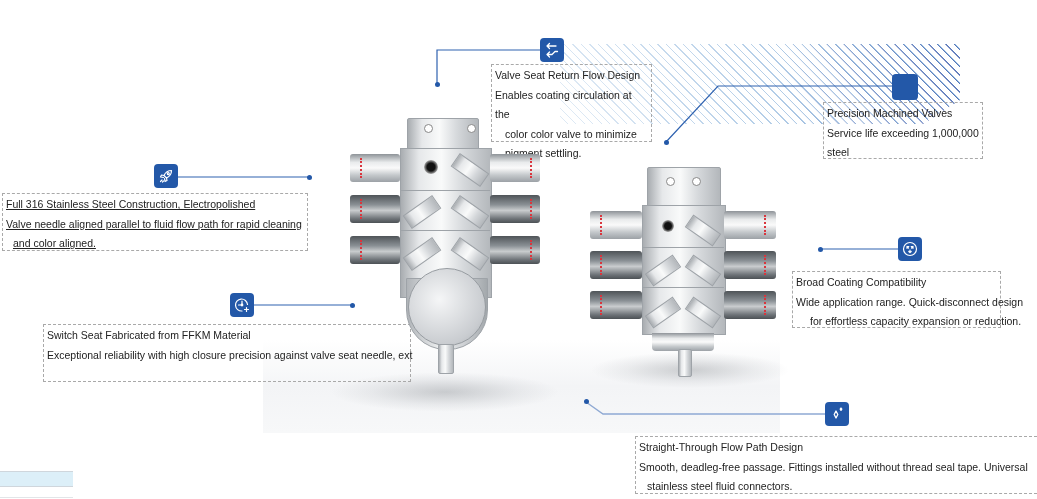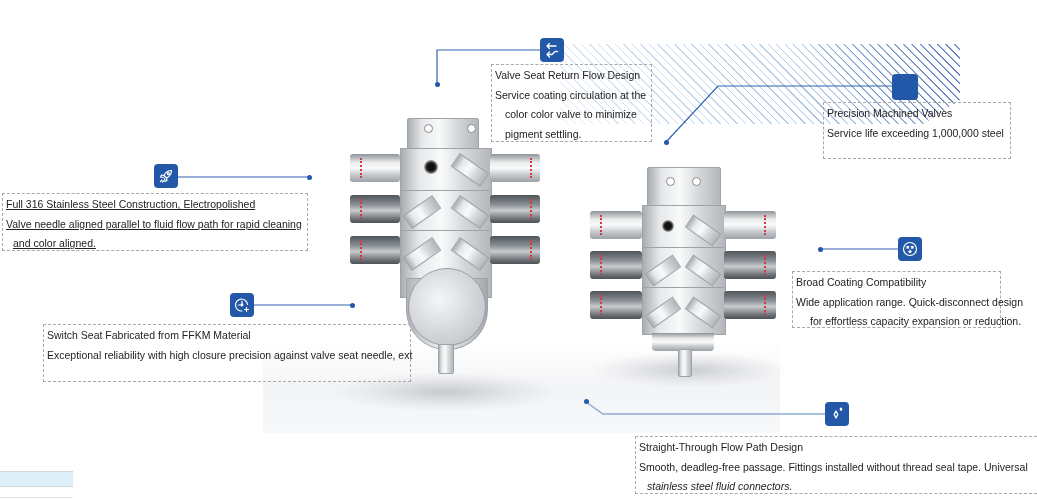--- a/index.html
+++ b/index.html
@@ -141,26 +141,26 @@
 </div>
 <div class="icon-tile" style="left:825px;top:402px;">
   <svg viewBox="0 0 18 18" fill="none" stroke="#fff" stroke-width="1.3" stroke-linejoin="round">
     <path d="M8 6l1.8 3.5L8 13 6.2 9.5z"></path>
     <path d="M13 3l.8 1.2L13 5.4l-.8-1.2z"></path>
   </svg>
 </div>
 
 <div class="box" style="left:491px;top:64px;width:161px;height:78px;">
   <div class="title">Valve Seat Return Flow Design</div>
-  <div>Service coating circulation at the</div>
+  <div>Enables coating circulation at the</div>
   <div class="indent">color color valve to minimize</div>
   <div class="indent">pigment settling.</div>
 </div>
 
-<div class="box" style="left:823px;top:102px;width:188px;height:57px;">
+<div class="box" style="left:823px;top:102px;width:160px;height:57px;">
   <div class="title">Precision Machined Valves</div>
   <div>Service life exceeding 1,000,000 steel</div>
 </div>
 
 <div class="box" style="left:2px;top:193px;width:306px;height:58px;text-decoration:underline;">
   <div class="title">Full 316 Stainless Steel Construction, Electropolished</div>
   <div>Valve needle aligned parallel to fluid flow path for rapid cleaning</div>
   <div class="indent" style="padding-left:7px;">and color aligned.</div>
 </div>
 
@@ -171,21 +171,21 @@
 
 <div class="box" style="left:792px;top:271px;width:209px;height:57px;">
   <div class="title">Broad Coating Compatibility</div>
   <div style="white-space:nowrap;">Wide application range. Quick-disconnect design</div>
   <div class="indent" style="padding-left:14px;white-space:nowrap;">for effortless capacity expansion or reduction.</div>
 </div>
 
 <div class="box" style="left:635px;top:436px;width:402px;height:58px;border-right:none;">
   <div class="title">Straight-Through Flow Path Design</div>
   <div style="white-space:nowrap;">Smooth, deadleg-free passage. Fittings installed without thread seal tape. Universal</div>
-  <div class="indent" style="padding-left:8px;font-style:italic;">stainless steel fluid connectors.</div>
+  <div class="indent" style="padding-left:8px;">stainless steel fluid connectors.</div>
 </div>
 
 <div class="valve" style="left:340px;top:118px;width:215px;height:265px;">
 
   <div class="metal" style="position:absolute;left:67px;top:0;width:70px;height:30px;border-radius:2px;"></div>
   <div style="position:absolute;left:84px;top:6px;width:7px;height:7px;border-radius:50%;background:#fff;border:1px solid #888;"></div>
   <div style="position:absolute;left:127px;top:6px;width:7px;height:7px;border-radius:50%;background:#fff;border:1px solid #888;"></div>
 
   <div class="metal" style="position:absolute;left:60px;top:30px;width:90px;height:148px;"></div>
   <div style="position:absolute;left:60px;top:72px;width:90px;height:1px;background:#9ea3a8;"></div>

